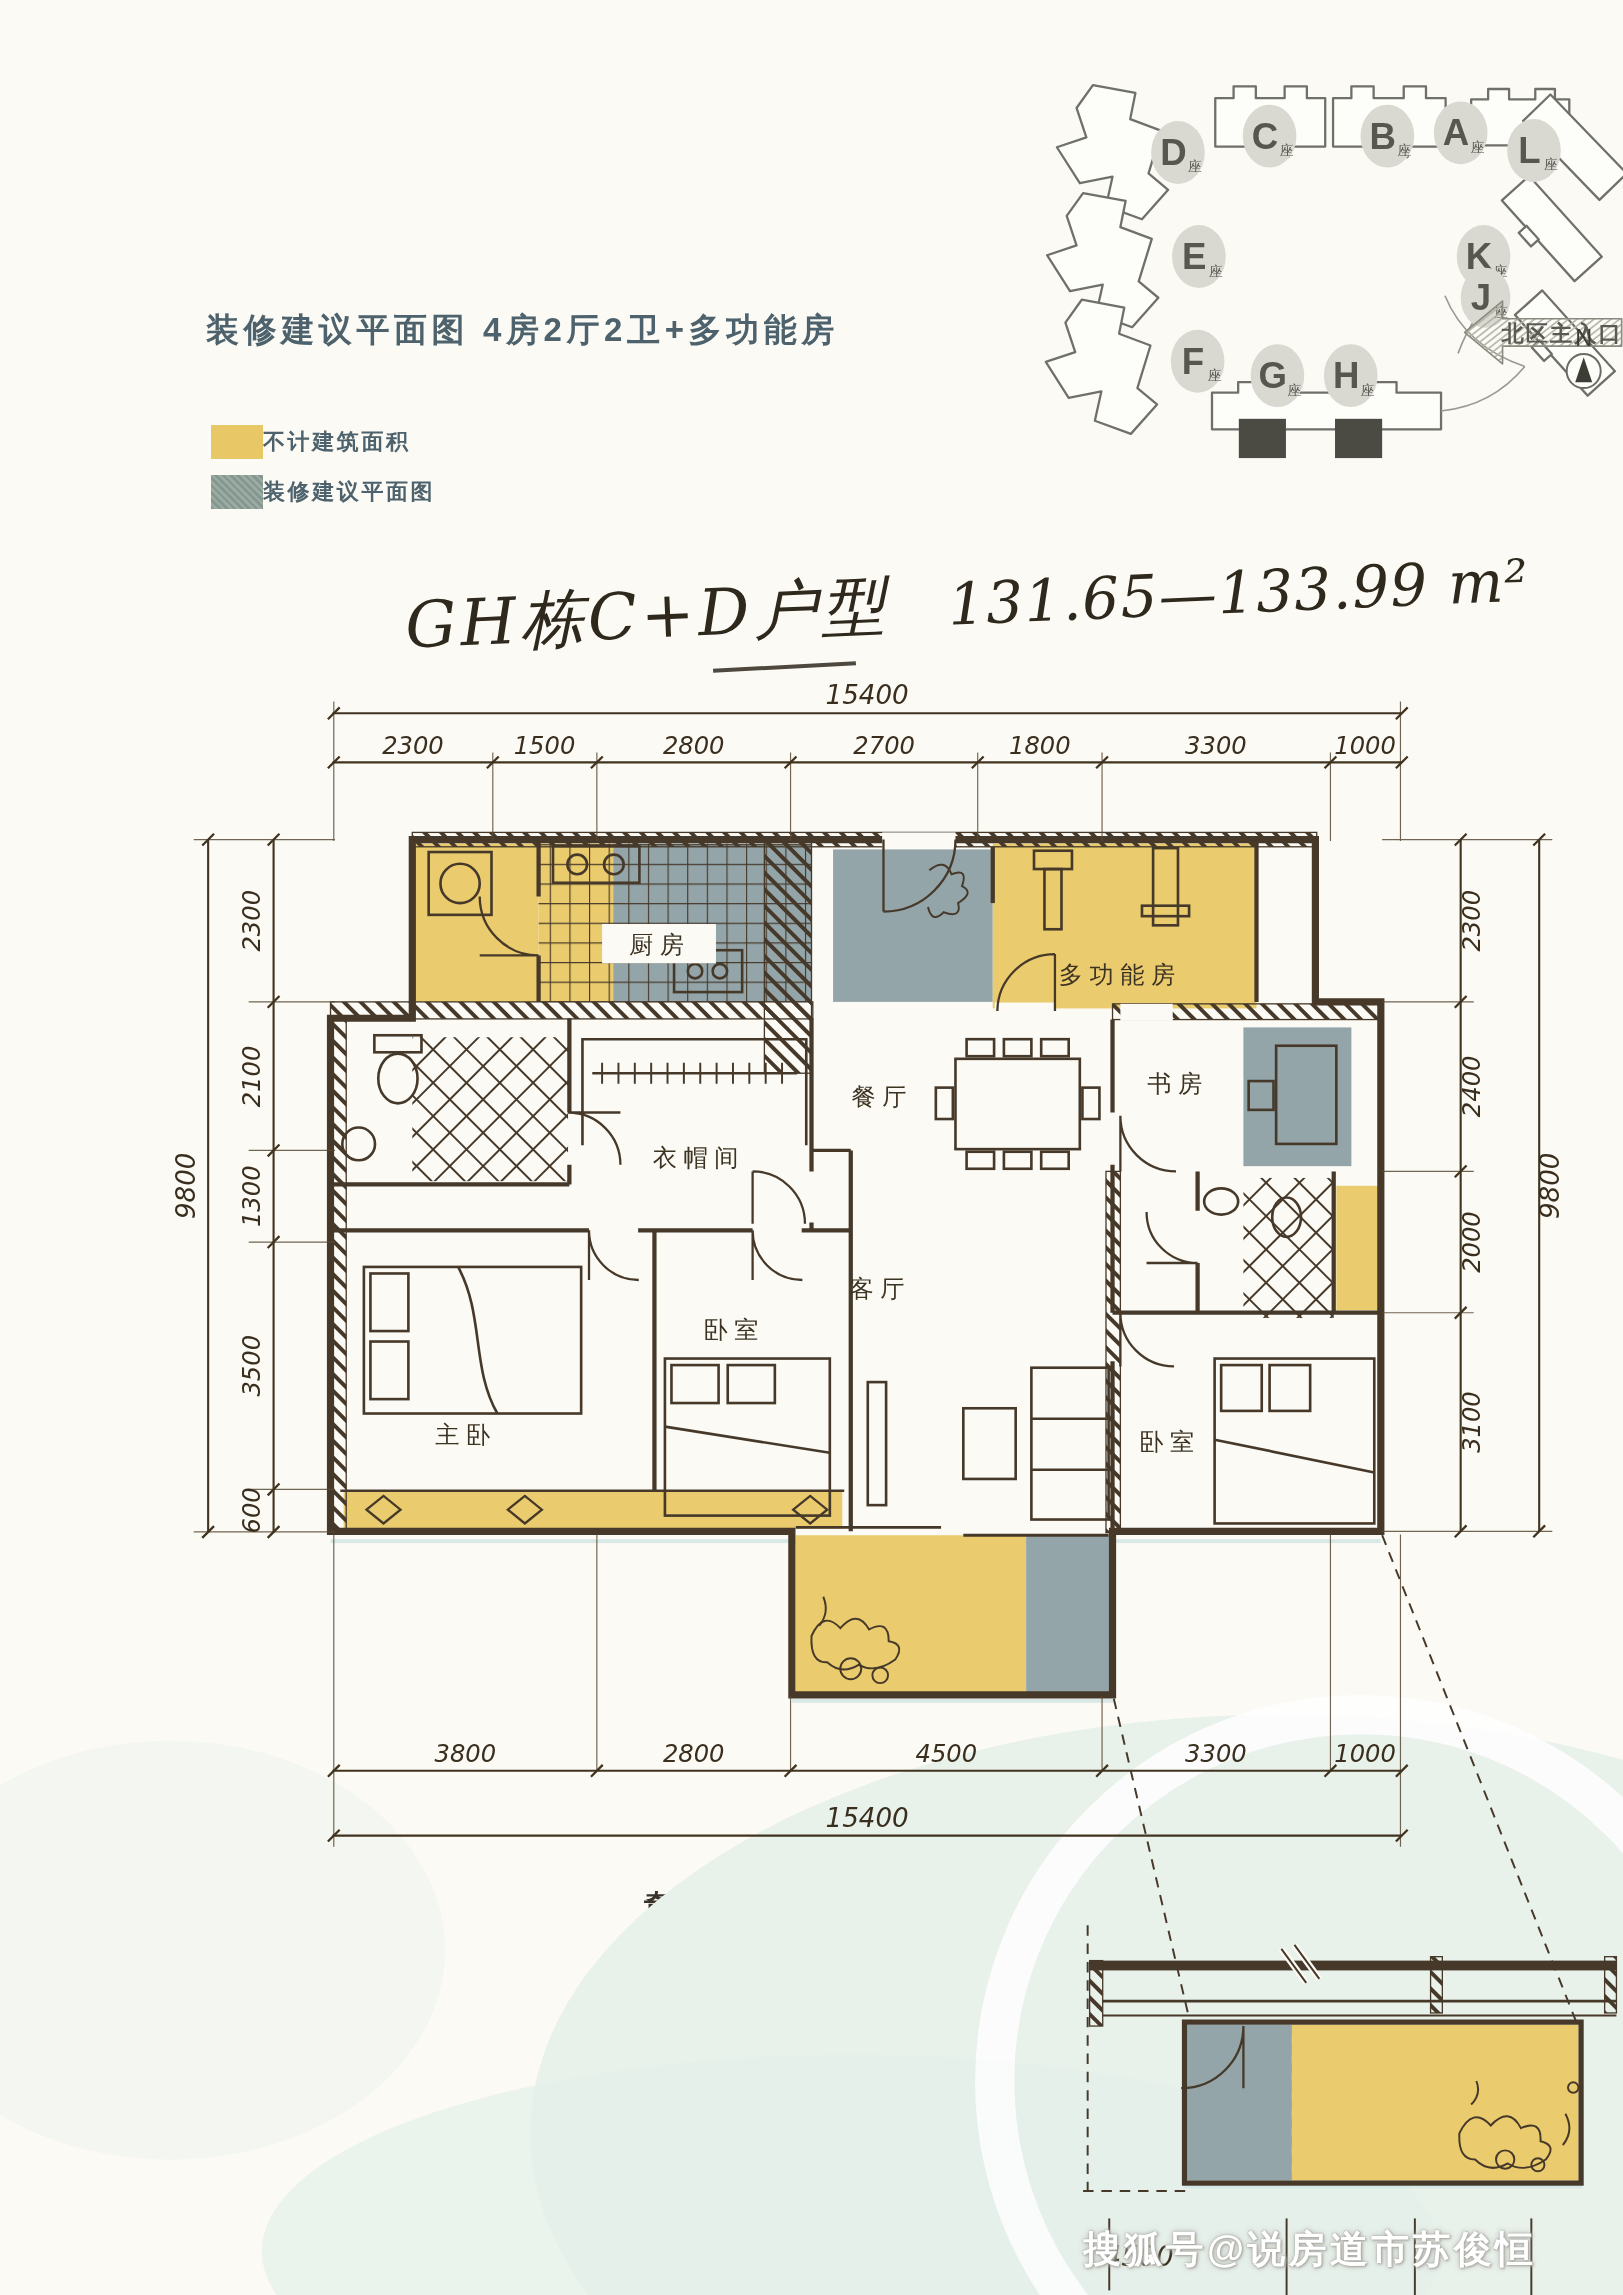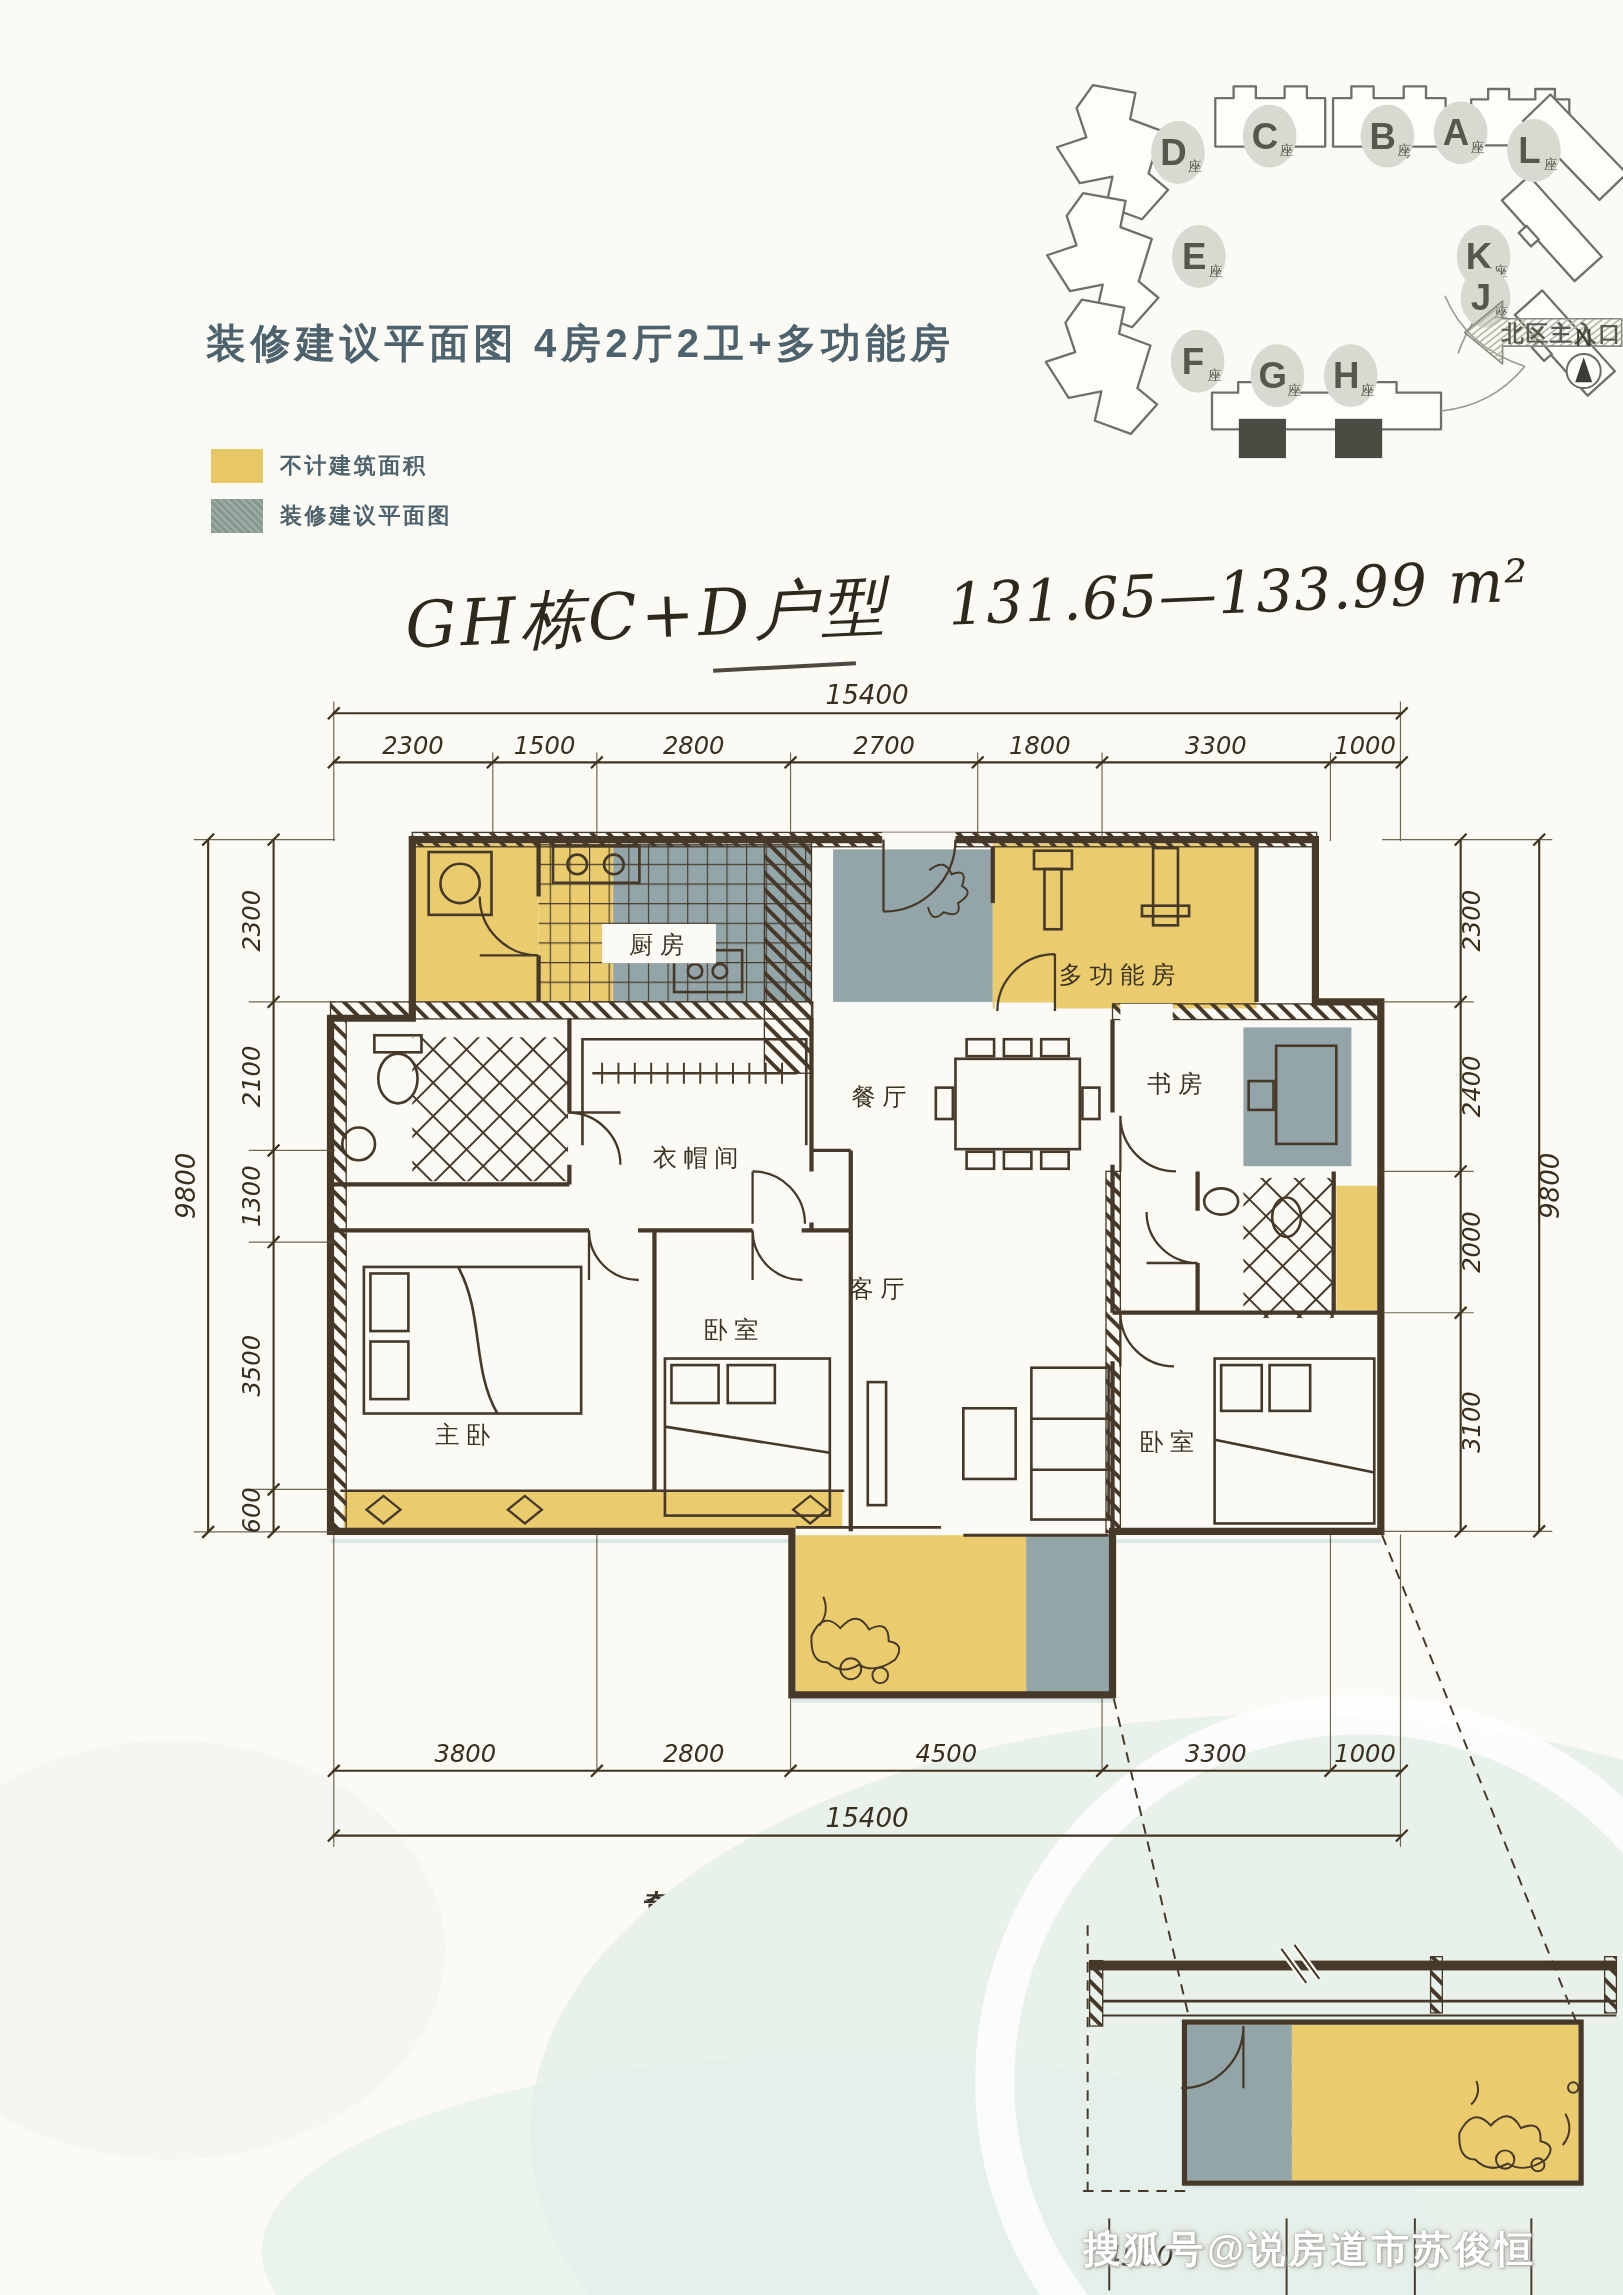--- a/index.html
+++ b/index.html
@@ -4,25 +4,25 @@
 <style>
   html,body{margin:0;padding:0;}
   body{
     width:1623px;height:2295px;position:relative;
     background:#fbfaf4;
     font-family:"Liberation Sans", sans-serif;
     overflow:hidden;
   }
   .abs{position:absolute;}
   .page-title{
-    left:206px;top:316px;
-    font-size:40px;font-weight:bold;letter-spacing:4.6px;
+    left:206px;top:308px;
+    font-size:33px;font-weight:bold;letter-spacing:4.6px;
     color:#4d626c;
   }
-  .legend-row{display:flex;align-items:center;gap:17px;margin-top:24px;}
+  .legend-row{display:flex;align-items:center;}
   .legend-swatch{width:52px;height:34px;display:inline-block;}
   .legend-label{font-size:22px;color:#4d626c;letter-spacing:2.6px;font-weight:bold;}
   .hand-title{
     left:405px;top:562px;width:982px;
     font-family:"DejaVu Serif", serif;font-style:italic;
     color:#2f281d;transform:rotate(-2.4deg);
     white-space:nowrap;
   }
   .hand-name{font-size:64px;letter-spacing:3.9px;}
   .hand-area{font-size:58px;margin-left:59px;letter-spacing:1.3px;}

